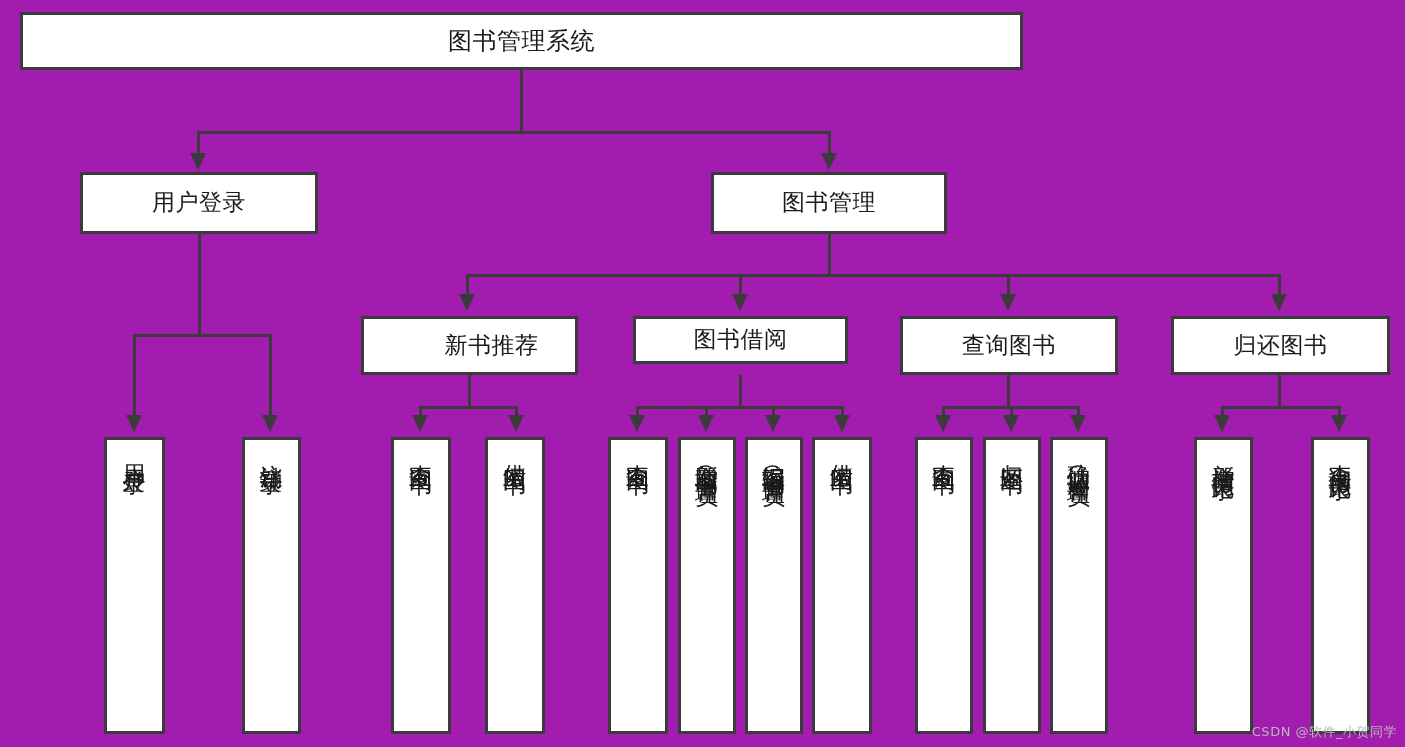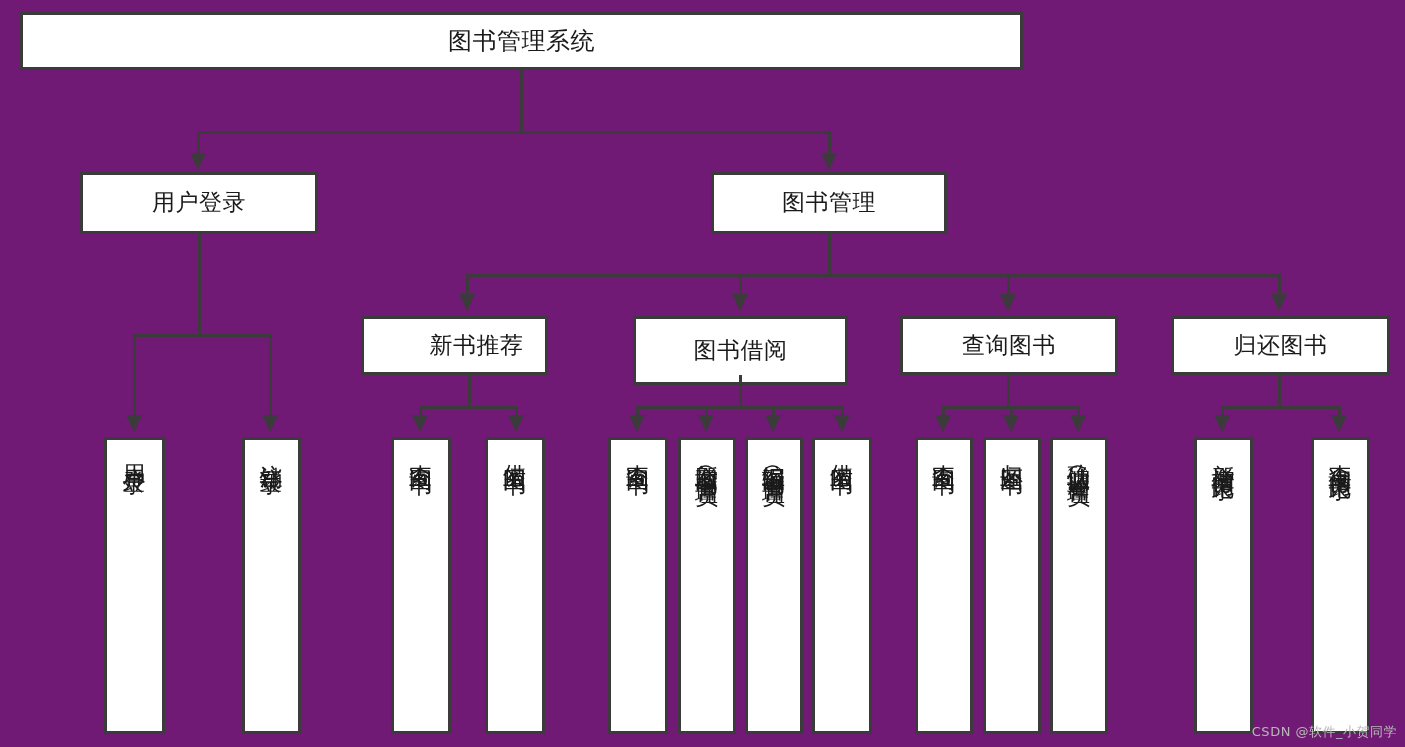--- a/index.html
+++ b/index.html
@@ -7,21 +7,21 @@
     padding: 0;
     background: #ffffff;
   }
   body {
     font-family: "DejaVu Sans", "Liberation Sans", sans-serif;
   }
   #diagram-root {
     position: relative;
     width: 1405px;
     height: 747px;
-    background: #701a75;
+    background: #a21caf;
     overflow: hidden;
   }
   .node {
     position: absolute;
     box-sizing: border-box;
     border: 3px solid #3b3b3b;
     background: #ffffff;
     display: flex;
     align-items: center;
     justify-content: center;
@@ -90,25 +90,25 @@
   </div>
 
   <div class="node horiz" style="left:80px; top:172px; width:238px; height:62px;">
     <span class="node-label">用户登录</span>
   </div>
 
   <div class="node horiz" style="left:711px; top:172px; width:236px; height:62px;align-items:center;">
     <span class="node-label">图书管理</span>
   </div>
 
-  <div class="node horiz" style="left:361px; top:316px; width:187px; height:59px;padding-left:44px;">
+  <div class="node horiz" style="left:361px; top:316px; width:217px; height:59px;padding-left:44px;">
     <span class="node-label">新书推荐</span>
   </div>
 
-  <div class="node horiz" style="left:633px; top:316px; width:215px; height:69px;">
+  <div class="node horiz" style="left:633px; top:316px; width:215px; height:48px;">
     <span class="node-label">图书借阅</span>
   </div>
 
   <div class="node horiz" style="left:900px; top:316px; width:218px; height:59px;">
     <span class="node-label">查询图书</span>
   </div>
 
   <div class="node horiz" style="left:1171px; top:316px; width:219px; height:59px;">
     <span class="node-label">归还图书</span>
   </div>

